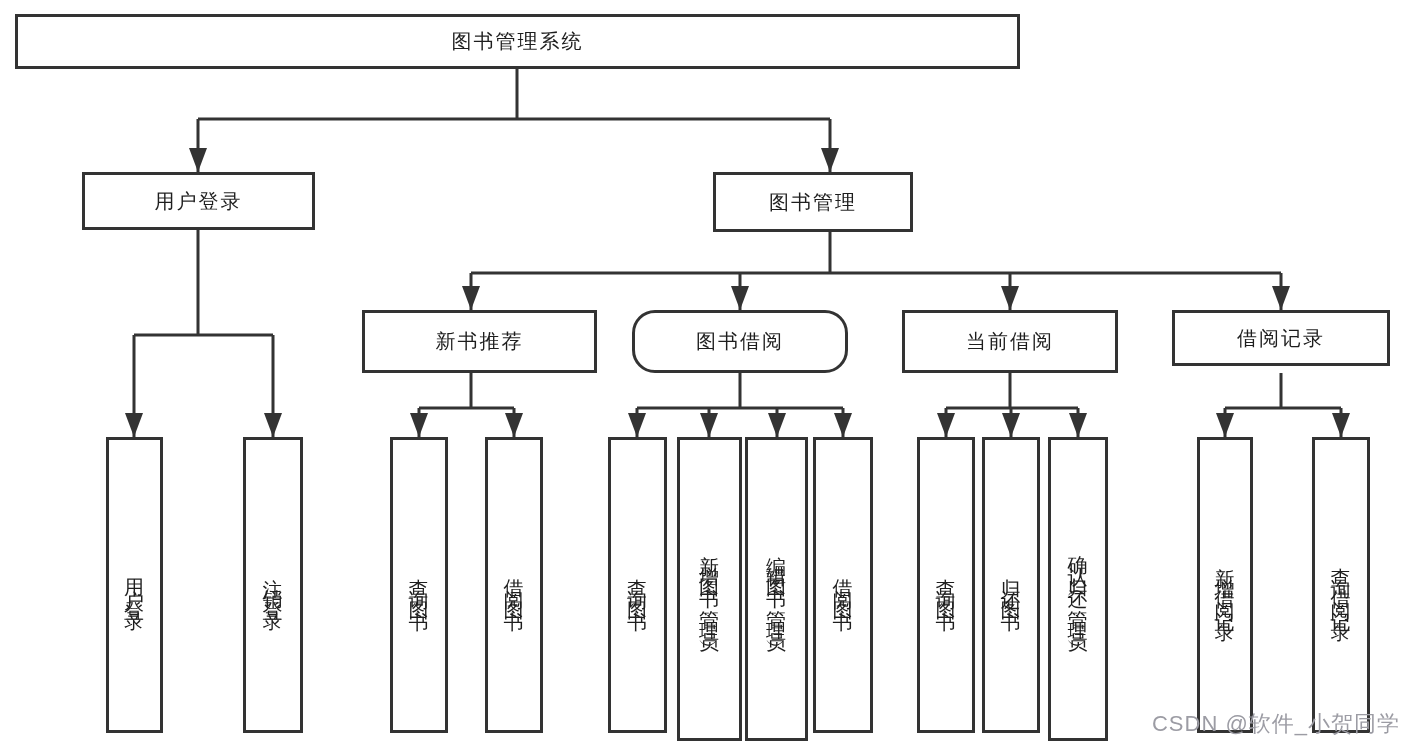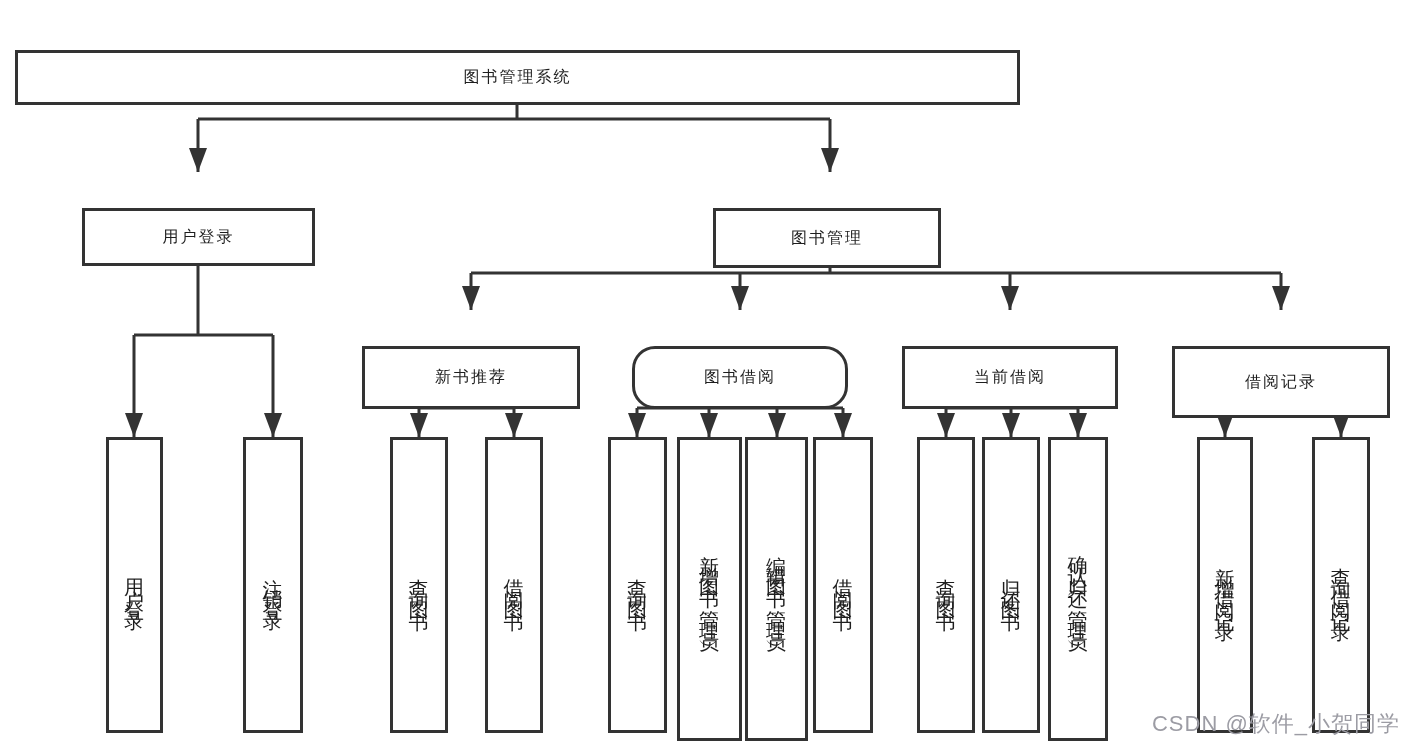--- a/index.html
+++ b/index.html
@@ -6,21 +6,21 @@
   body{
     width:1405px;height:747px;background:#ffffff;position:relative;overflow:hidden;
     font-family:"Liberation Sans",sans-serif;
   }
   .stage{position:absolute;left:0;top:0;width:1405px;height:747px;}
   svg.connectors{position:absolute;left:0;top:0;z-index:0;}
   .box{
     position:absolute;box-sizing:border-box;border:3px solid #333333;background:#ffffff;
     display:flex;align-items:center;justify-content:center;color:#1e1e1e;z-index:1;
   }
-  .hbox{font-size:16px;letter-spacing:2px;white-space:nowrap;margin-top:36px;}
+  .hbox{font-size:20px;letter-spacing:2px;white-space:nowrap;}
   .vbox{
     writing-mode:vertical-rl;text-orientation:mixed;
     font-size:20px;letter-spacing:11px;line-height:1;
   }
   .watermark{
     position:absolute;right:5px;bottom:8px;z-index:2;
     font-size:22px;color:#9c9ca4;letter-spacing:1px;white-space:nowrap;
   }
 </style>
 </head>
@@ -68,34 +68,34 @@
     </g>
   </svg>
 
   <div class="box hbox" style="left:15px;top:14px;width:1005px;height:55px;">
     <span>图书管理系统</span>
   </div>
 
   <div class="box hbox" style="left:82px;top:172px;width:233px;height:58px;">
     <span>用户登录</span>
   </div>
-  <div class="box hbox" style="left:713px;top:172px;width:228px;height:60px;text-align:right;">
+  <div class="box hbox" style="left:713px;top:172px;width:200px;height:60px;text-align:right;">
     <span>图书管理</span>
   </div>
 
-  <div class="box hbox" style="left:362px;top:310px;width:218px;height:63px;">
+  <div class="box hbox" style="left:362px;top:310px;width:235px;height:63px;">
     <span>新书推荐</span>
   </div>
   <div class="box hbox" style="left:632px;top:310px;width:216px;height:63px;border-radius:23px;">
     <span>图书借阅</span>
   </div>
   <div class="box hbox" style="left:902px;top:310px;width:216px;height:63px;">
     <span>当前借阅</span>
   </div>
-  <div class="box hbox" style="left:1172px;top:310px;width:218px;height:72px;font-family:Liberation Serif, serif;">
+  <div class="box hbox" style="left:1172px;top:310px;width:218px;height:56px;font-family:Liberation Serif, serif;">
     <span>借阅记录</span>
   </div>
 
   <div class="box vbox" style="left:106px;top:437px;width:57px;height:296px;">
     <span>用户登录</span>
   </div>
   <div class="box vbox" style="left:243px;top:437px;width:60px;height:296px;">
     <span>注销登录</span>
   </div>
 

